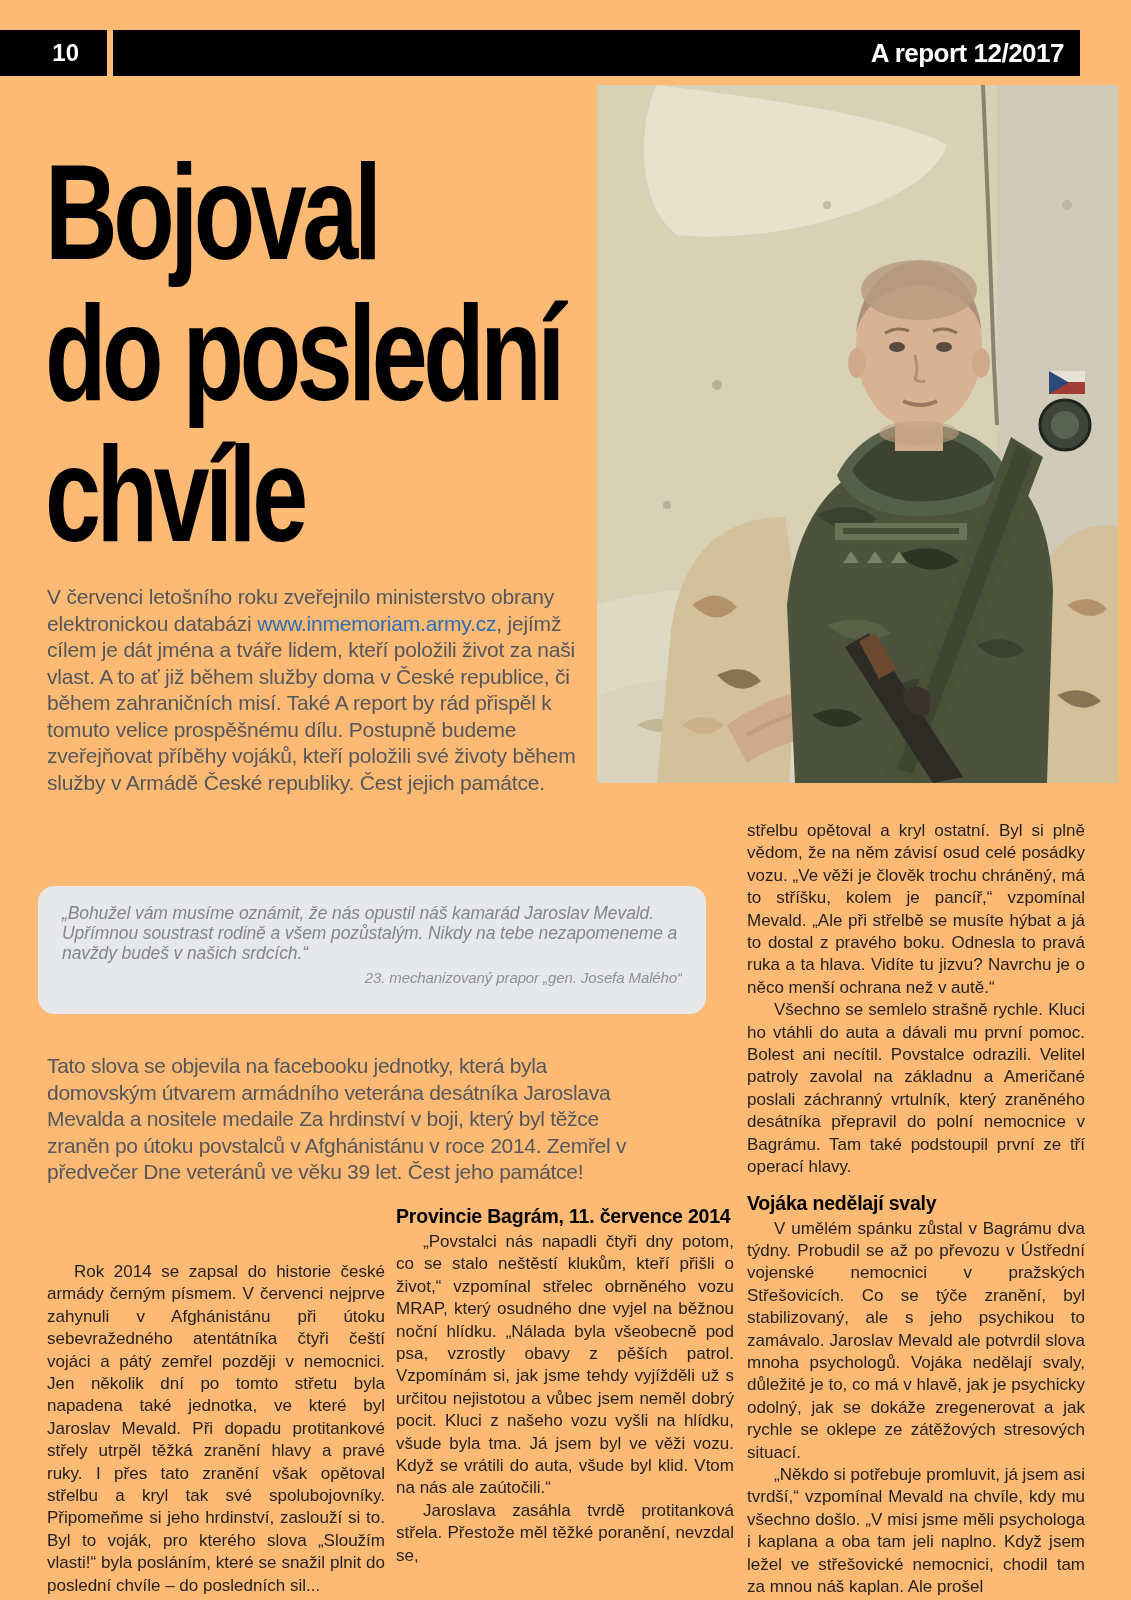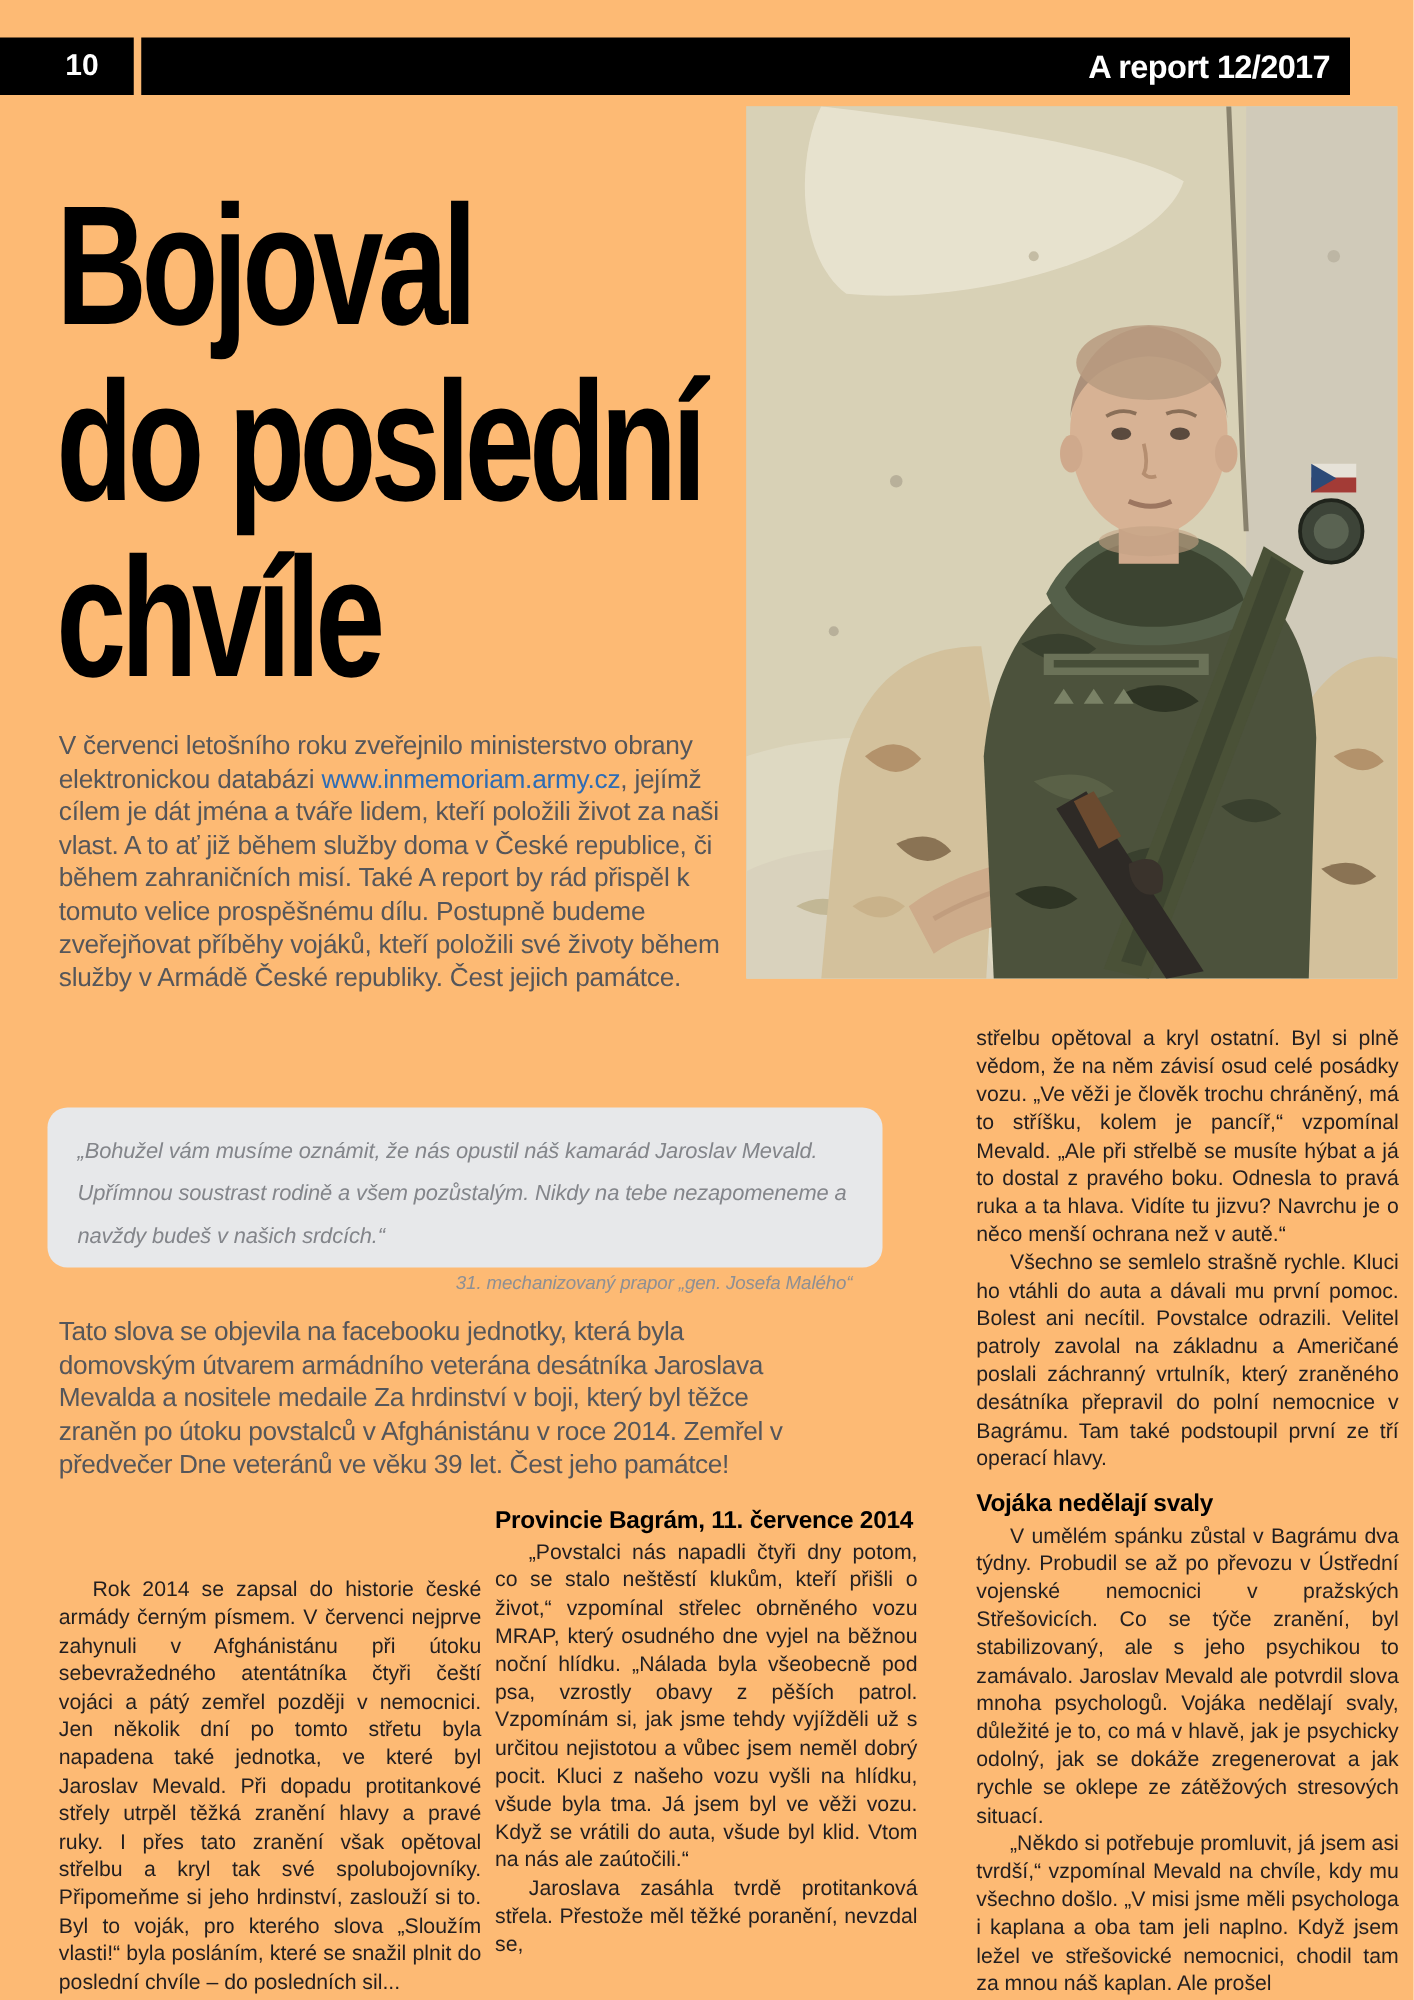--- a/index.html
+++ b/index.html
@@ -40,21 +40,21 @@
   .photo {
     position:absolute; left:597px; top:85px; width:521px; height:698px;
     overflow:hidden; background:#d8d1b6;
   }
   .photo svg { display:block; }
   
   .quote-box {
     position:absolute; left:38px; top:886px; width:668px; height:128px;
     background:#e7e8ea; border-radius:16px; box-sizing:border-box;
     padding:17px 24px 0 24px; color:#83858a; font-style:italic;
-    font-size:17.5px; line-height:34px; letter-spacing:-0.1px;
+    font-size:17.5px; line-height:20px; letter-spacing:-0.1px;
   }
   .quote-attribution {
     text-align:right; font-size:15px; color:#8d8f94; margin-top:5px;
   }
   
   .lead {
     position:absolute; left:47px; top:1032px; width:580px;
     font-size:21px; font-weight:normal; line-height:26.5px;
     color:#55565a; letter-spacing:-0.3px;
   }
@@ -65,21 +65,21 @@
   }
   .col p { margin:0; text-indent:27px; }
   .col p.no-indent { text-indent:0; }
   .col-heading {
     font-weight:bold; font-size:19.5px; color:#000; text-align:left;
     letter-spacing:-0.2px; margin:0 0 3px 0; line-height:24px;
   }
   .col-heading.spaced { margin-top:12px; }
   #col1 { left:47px;  top:1261px; }
   #col2 { left:396px; top:1204px; }
-  #col3 { left:747px; top:820px;margin-left:34px;  }
+  #col3 { left:747px; top:820px;  }
 </style>
 </head>
 <body>
 
 <div class="page">
 
   <div class="page-num-box">
     <span>10</span>
   </div>
   <div class="header-bar">
@@ -165,21 +165,21 @@
       <path d="M248,562 L272,548 L366,692 L336,698 Z" fill="#2e2a26"></path>
       <path d="M262,556 L278,548 L300,584 L282,594 Z" fill="#6b4a2f"></path>
       <path d="M306,606 C326,596 338,606 332,628 C320,636 306,626 306,606 Z" fill="#3a332c"></path>
     </svg>
   </div>
 
   <p class="intro"><span>V červenci letošního roku zveřejnilo ministerstvo obrany elektronickou databázi </span><a href="#">www.inmemoriam.army.cz</a><span>, jejímž cílem je dát jména a tváře lidem, kteří položili život za naši vlast. A to ať již během služby doma v České republice, či během zahraničních misí. Také A report by rád přispěl k tomuto velice prospěšnému dílu. Postupně budeme zveřejňovat příběhy vojáků, kteří položili své životy během služby v Armádě České republiky. Čest jejich památce.</span></p>
 
   <div class="quote-box">
     <div>„Bohužel vám musíme oznámit, že nás opustil náš kamarád Jaroslav Mevald. Upřímnou soustrast rodině a všem pozůstalým. Nikdy na tebe nezapomeneme a navždy budeš v našich srdcích.“</div>
-    <div class="quote-attribution">31. mechanizovaný prapor „gen. Josefa Malého“</div>
+    <div class="quote-attribution">23. mechanizovaný prapor „gen. Josefa Malého“</div>
   </div>
 
   <p class="lead">Tato slova se objevila na facebooku jednotky, která byla domovským útvarem armádního veterána desátníka Jaroslava Mevalda a nositele medaile Za hrdinství v boji, který byl těžce zraněn po útoku povstalců v Afghánistánu v roce 2014. Zemřel v předvečer Dne veteránů ve věku 39 let. Čest jeho památce!</p>
 
   <div class="col" id="col1">
     <p>Rok 2014 se zapsal do historie české armády černým písmem. V červenci nejprve zahynuli v Afghánistánu při útoku sebevražedného atentátníka čtyři čeští vojáci a pátý zemřel později v nemocnici. Jen několik dní po tomto střetu byla napadena také jednotka, ve které byl Jaroslav Mevald. Při dopadu protitankové střely utrpěl těžká zranění hlavy a pravé ruky. I přes tato zranění však opětoval střelbu a kryl tak své spolubojovníky. Připomeňme si jeho hrdinství, zaslouží si to. Byl to voják, pro kterého slova „Sloužím vlasti!“ byla posláním, které se snažil plnit do poslední chvíle – do posledních sil...</p>
   </div>
 
   <div class="col" id="col2">
     <h3 class="col-heading">Provincie Bagrám, 11. července 2014</h3>

